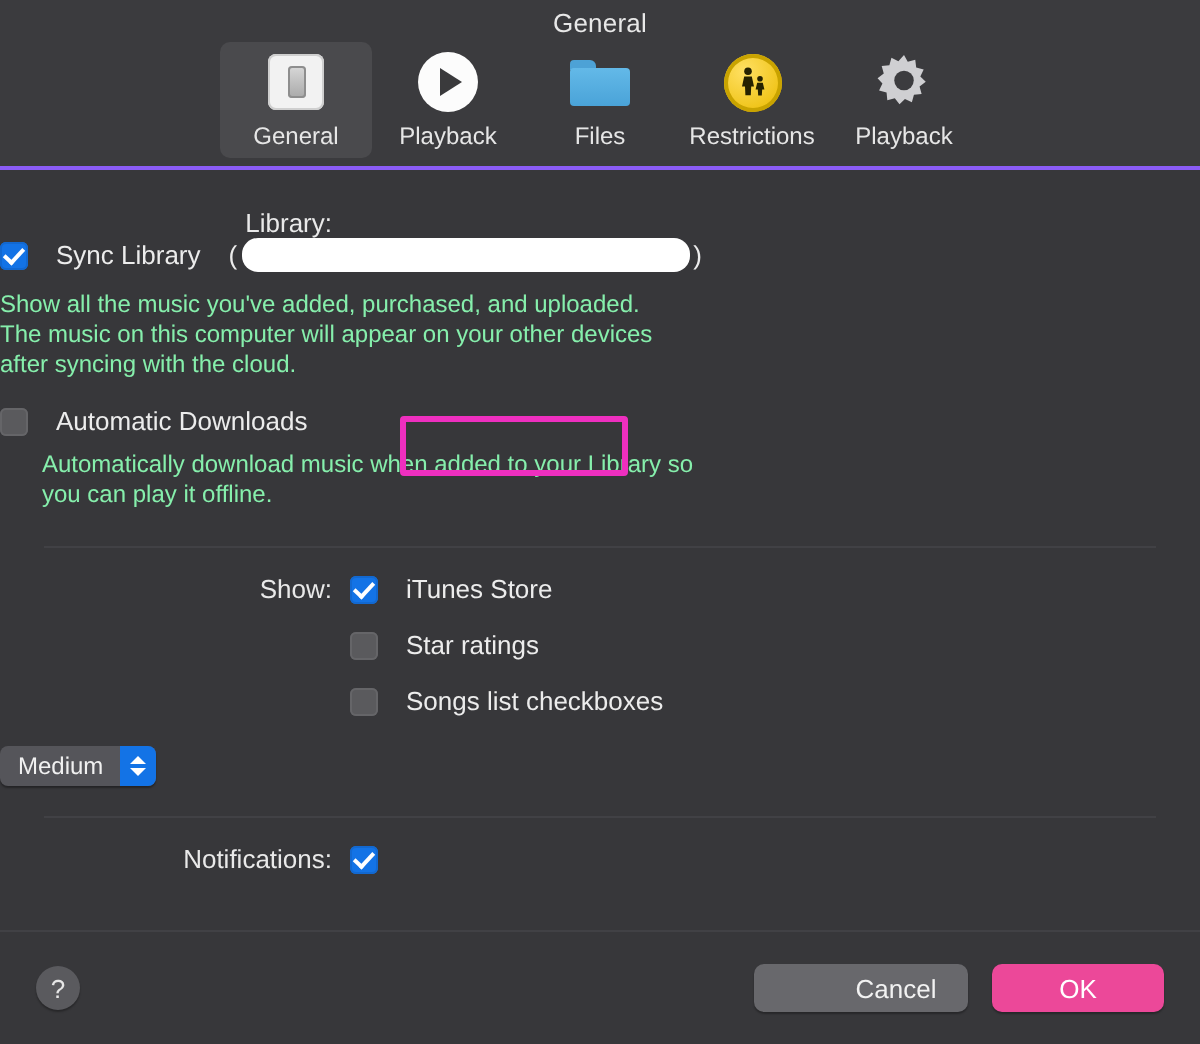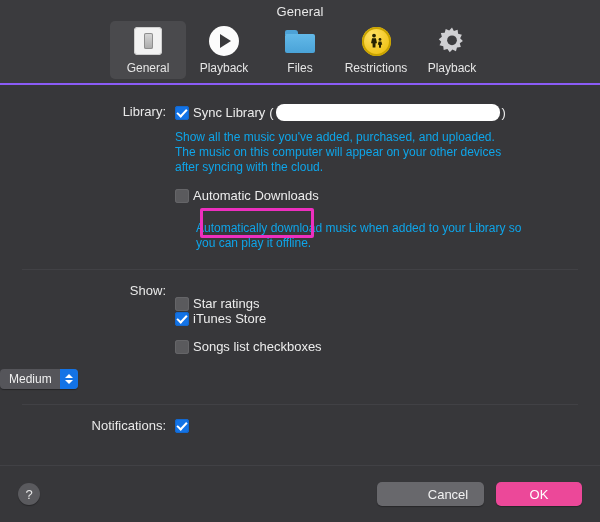--- a/index.html
+++ b/index.html
@@ -138,21 +138,21 @@
     color: #e9e9e9;
     font-size: 13px;
     box-sizing: border-box;
     flex: none;
   }
   .row-body { flex: 1; }
 
   .cb-line {
     display: flex;
     align-items: center;
-    gap: 4px;
+    gap: 14px;
   }
   .cbox {
     width: 14px; height: 14px;
     border-radius: 3px;
     flex: none;
     box-sizing: border-box;
     position: relative;
   }
   .cbox.off {
     background: #5a5a5d;
@@ -170,21 +170,21 @@
     border: solid #ffffff;
     border-width: 0 2px 2px 0;
     transform: rotate(43deg);
   }
   .cb-text {
     color: #ececec;
     font-size: 13px;
     white-space: nowrap;
   }
   .desc {
-    color: #0ea5e9;
+    color: #86efac;
     font-size: 12px;
     line-height: 15px;
     max-width: 340px;
   }
 
   
   .highlight {
     position: absolute;
     border: 3px solid #ee2fbf;
     border-radius: 2px;
@@ -342,57 +342,57 @@
           </svg>
         </span>
         <span class="tb-label">Playback</span>
       </div>
 
     </div>
   </div>
 
   <div id="content">
 
-    <div class="row" style="margin-top:19px;">
+    <div class="row" style="margin-top:19px;flex-direction:column;">
       <div class="row-label">Library:</div>
       <div class="row-body">
         <div class="cb-line">
           <span class="cbox on"></span>
           <span class="cb-text">Sync Library</span>
           <span class="redact-wrap">
             <span>(</span>
             <span class="redact-bar"></span>
             <span>)</span>
           </span>
         </div>
 
         <div class="desc" style="margin-top:9px;">Show all the music you've added, purchased, and uploaded. The music on this computer will appear on your other devices after syncing with the cloud.</div>
 
         <div class="cb-line" style="margin-top:13px;">
           <span class="cbox off"></span>
           <span class="cb-text">Automatic Downloads</span>
         </div>
 
-        <div class="desc" style="margin-top:18px; margin-left:21px;">Automatically download music when added to your Library so you can play it offline.</div>
+        <div class="desc" style="margin-top:7px; margin-left:21px;">Automatically download music when added to your Library so you can play it offline.</div>
 
       </div>
     </div>
 
     <hr class="sep" style="margin-top:18px;">
 
     <div class="row" style="margin-top:13px;">
       <div class="row-label">Show:</div>
       <div class="row-body">
+        <div class="cb-line">
+          <span class="cbox on"></span>
+          <span class="cb-text">iTunes Store</span>
+        </div>
         <div class="cb-line" style="margin-top:13px;">
           <span class="cbox off"></span>
           <span class="cb-text">Star ratings</span>
-        </div>
-        <div class="cb-line">
-          <span class="cbox on"></span>
-          <span class="cb-text">iTunes Store</span>
         </div>
         <div class="cb-line" style="margin-top:13px;">
           <span class="cbox off"></span>
           <span class="cb-text">Songs list checkboxes</span>
         </div>
       </div>
     </div>
 
     <div class="row" style="margin-top:15px; align-items:center;">
       <div class="row-body">

